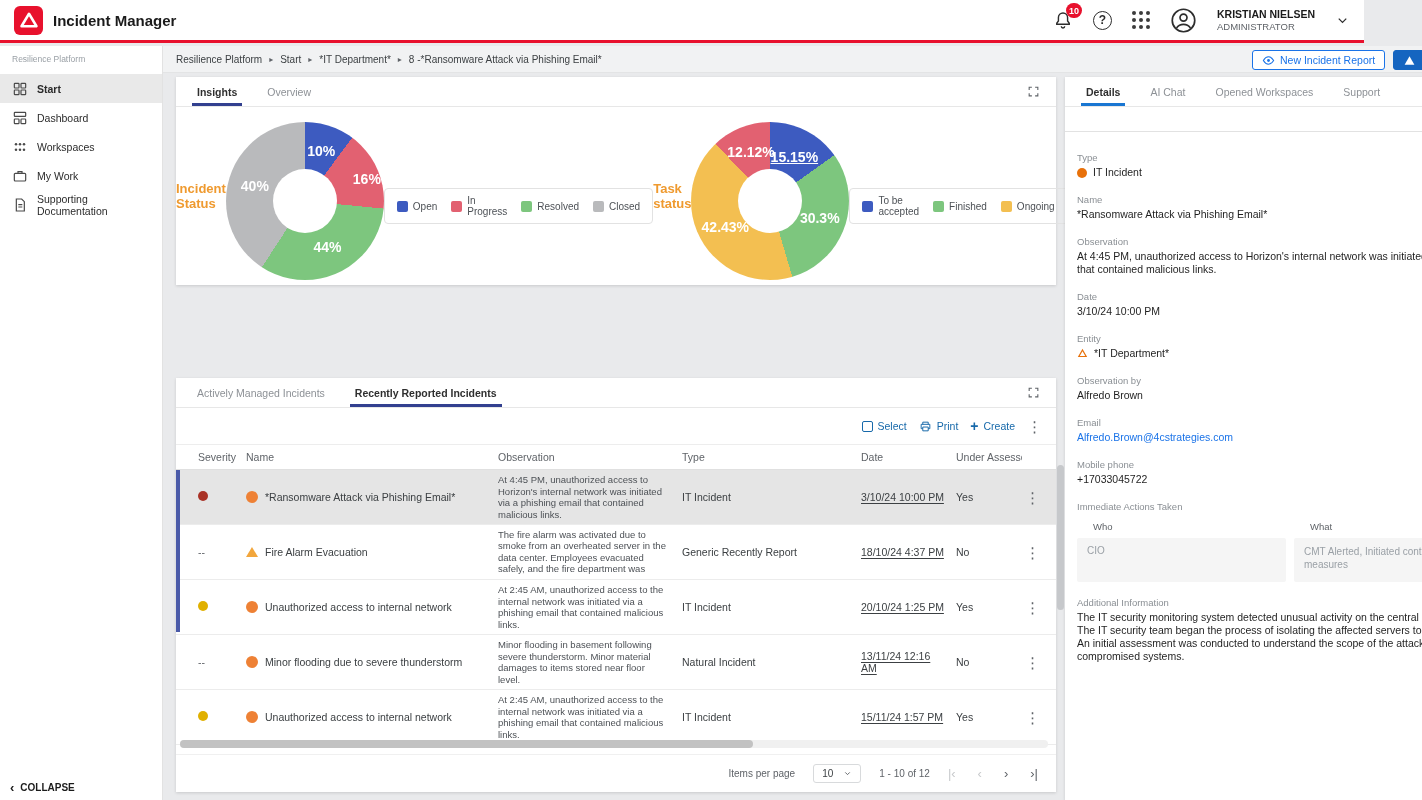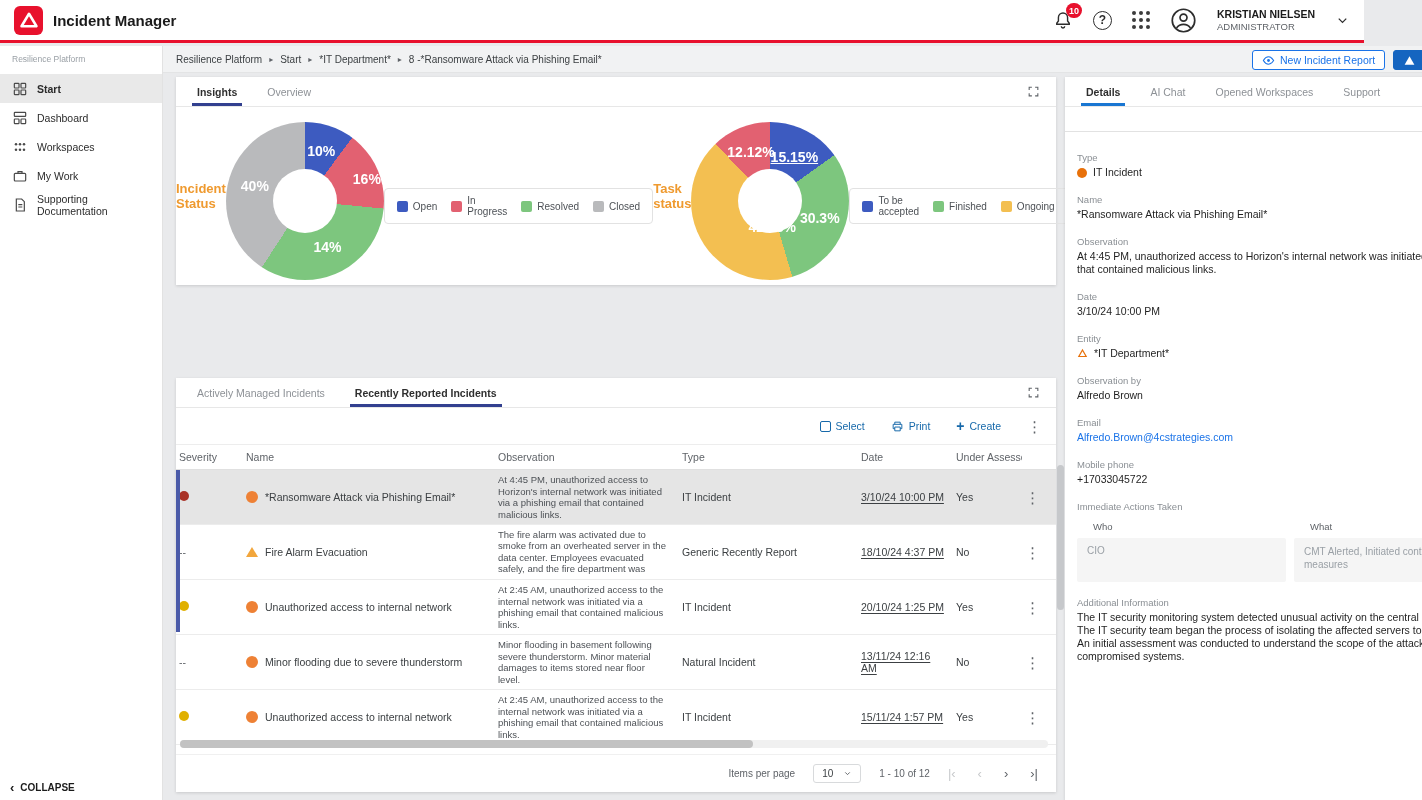--- a/index.html
+++ b/index.html
@@ -63,31 +63,31 @@
   .chart-title { color:#ef9a2f; font-weight:bold; font-size:13px; margin-bottom:9px; }
   .donut-wrap { position:relative; width:158px; height:158px; flex:none; }
   .donut { width:158px; height:158px; border-radius:50%; }
   .hole { position:absolute; left:50%; top:50%; transform:translate(-50%,-50%); width:64px; height:64px; border-radius:50%; background:#fff; }
   .slice-label { position:absolute; transform:translate(-50%,-50%); font-size:14px; font-weight:bold; color:#fff; pointer-events:none; }
   .legend { margin-top:11px; display:flex; gap:14px; align-items:center; border:1px solid #e2e2e2; border-radius:4px; padding:6px 12px; }
   .legend-item { display:flex; align-items:center; gap:5px; font-size:10px; color:#4d5156; }
   .swatch { width:11px; height:11px; border-radius:2px; flex:none; }
 
   
-  .tbl-toolbar { display:flex; justify-content:flex-end; align-items:center; gap:26px; height:36px; padding:0 14px;
+  .tbl-toolbar { display:flex; justify-content:flex-end; align-items:center; gap:12px; height:36px; padding:0 14px;
                  font-size:10.5px; color:#1769aa; }
   .tool-item { display:flex; align-items:center; gap:5px; cursor:pointer; }
   .cb { width:11px; height:11px; border:1.5px solid #1769aa; border-radius:2px; }
   .plus { font-size:14px; font-weight:bold; line-height:1; }
   .kebab { font-size:15px; color:#5f6368; cursor:pointer; line-height:1; }
 
   .thead { display:flex; align-items:center; height:26px; border-top:1px solid #ededed; border-bottom:1px solid #e0e0e0;
            font-size:10.5px; color:#5f6368; }
   .thead > div { white-space:nowrap; overflow:hidden; }
-  .c-sev   { flex:0 0 60px;  padding-left:3px; }
+  .c-sev   { flex:0 0 60px;  padding-left:22px; }
   .c-name  { flex:0 0 262px; padding-left:10px; padding-right:8px; }
   .c-obs   { flex:0 0 178px; padding-right:10px; }
   .c-type  { flex:0 0 185px; padding-left:6px; padding-right:8px; }
   .c-date  { flex:0 0 95px;  padding-right:8px; }
   .c-under { flex:0 0 66px;  padding-right:4px; }
   .c-menu  { flex:1 1 auto; display:flex; justify-content:flex-end; padding-right:16px; }
 
   .tbody { position:relative; }
   .trow { display:flex; align-items:center; height:55px; border-bottom:1px solid #ececec; font-size:10.5px; color:#3c4043; cursor:pointer; }
   .trow.selected { background:#e5e5e5; }
@@ -294,21 +294,21 @@
     </div>
   </div>
   <div class="charts">
     <div class="chart">
       <div class="chart-title">Incident Status</div>
       <div class="donut-wrap">
         <div class="donut" style="background: conic-gradient(rgb(61, 91, 192) 0deg, rgb(61, 91, 192) 36.7347deg, rgb(226, 97, 113) 36.7347deg, rgb(226, 97, 113) 95.5102deg, rgb(125, 198, 126) 95.5102deg, rgb(125, 198, 126) 213.061deg, rgb(185, 186, 188) 213.061deg, rgb(185, 186, 188) 360deg);"></div>
         <div class="hole"></div>
       <div class="slice-label" style="left: 95.4297px; top: 29.5162px;">10%</div>
           <div class="slice-label" style="left: 141px; top: 57.8946px;">16%</div>
-          <div class="slice-label" style="left: 101.623px; top: 125.977px;">14%</div>
+          <div class="slice-label" style="left: 101.623px; top: 125.977px;">44%</div>
           <div class="slice-label" style="left: 29.0151px; top: 64.1647px;">40%</div>
         </div>
       <div class="legend">
           <div class="legend-item">
             <span class="swatch" style="background: rgb(61, 91, 192);"></span>
             <span>Open</span>
           </div>
           <div class="legend-item">
             <span class="swatch" style="background: rgb(226, 97, 113);"></span>
             <span>In Progress</span>
@@ -323,21 +323,21 @@
           </div>
         </div>
     </div>
     <div class="chart">
       <div class="chart-title">Task status</div>
       <div class="donut-wrap">
         <div class="donut" style="background: conic-gradient(rgb(61, 91, 192) 0deg, rgb(61, 91, 192) 54.54deg, rgb(125, 198, 126) 54.54deg, rgb(125, 198, 126) 163.62deg, rgb(243, 191, 81) 163.62deg, rgb(243, 191, 81) 316.368deg, rgb(226, 97, 113) 316.368deg, rgb(226, 97, 113) 360deg);"></div>
         <div class="hole"></div>
       <div class="slice-label" style="left: 102.89px; top: 35px; text-decoration: underline;">15.15%</div>
           <div class="slice-label" style="left: 128.276px; top: 96.0439px;">30.3%</div>
-          <div class="slice-label" style="left: 33.8482px; top: 105.075px; margin-left: 47px;">42.43%</div>
+          <div class="slice-label" style="left: 33.8482px; top: 105.075px;">42.43%</div>
           <div class="slice-label" style="left: 59.6234px; top: 30.5942px;">12.12%</div>
         </div>
       <div class="legend">
           <div class="legend-item">
             <span class="swatch" style="background: rgb(61, 91, 192);"></span>
             <span>To be accepted</span>
           </div>
           <div class="legend-item">
             <span class="swatch" style="background: rgb(125, 198, 126);"></span>
             <span>Finished</span>

